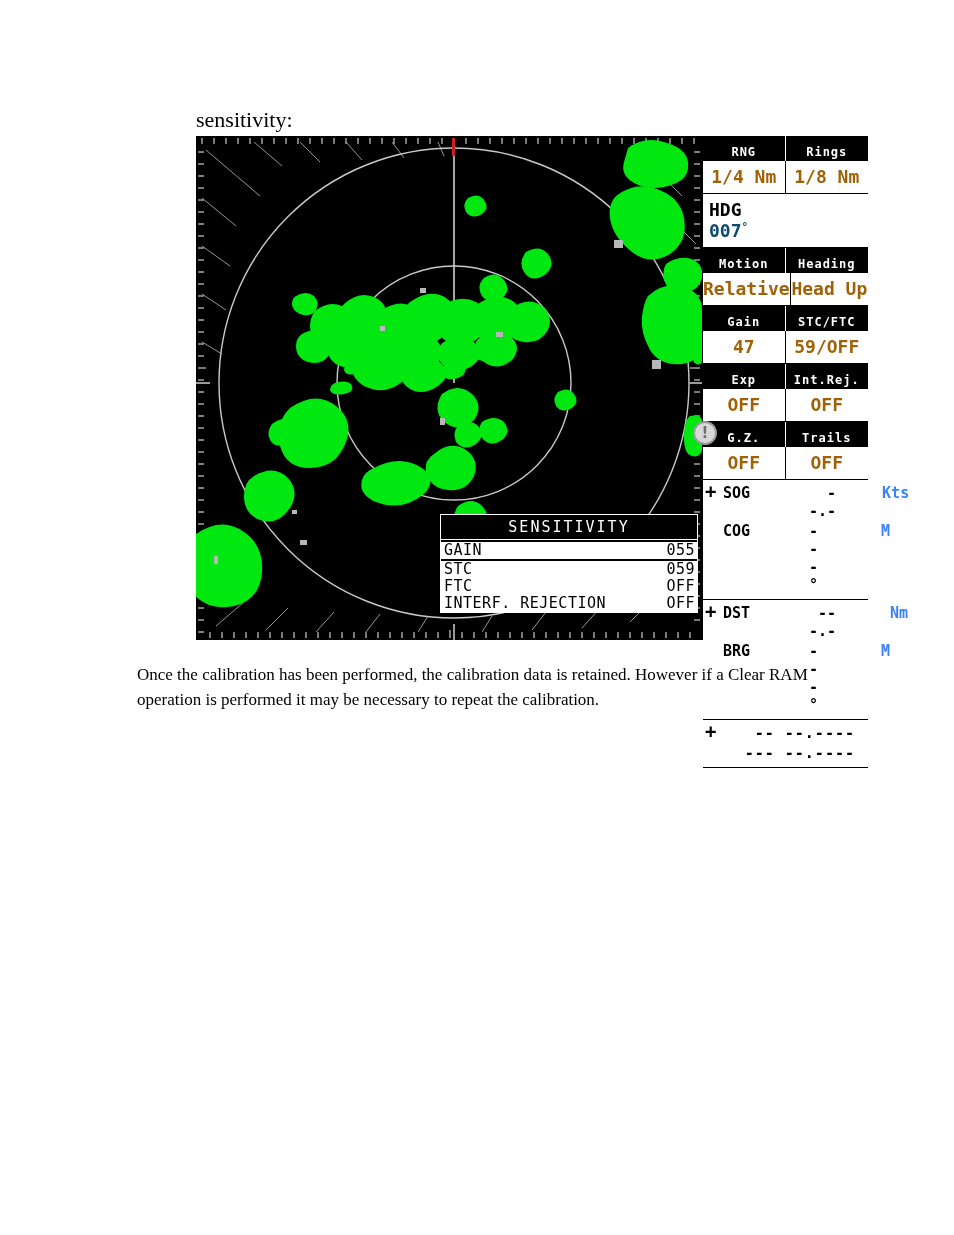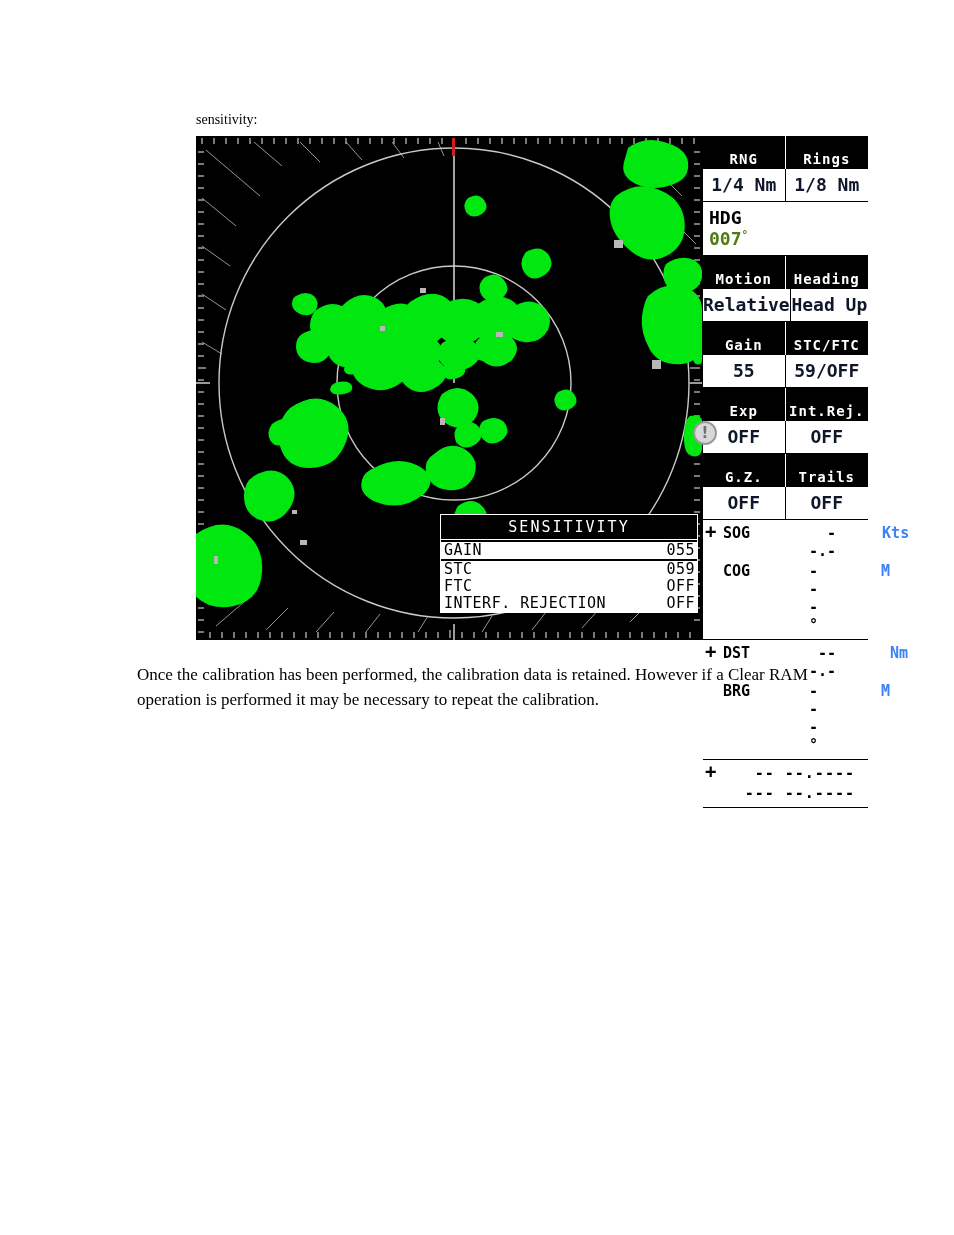--- a/index.html
+++ b/index.html
@@ -10,21 +10,21 @@
     font-family:"Liberation Serif", serif;
     position:relative;
     overflow:hidden;
   }
 
   
   .doc-text{
     position:absolute;
     font-family:"Liberation Serif", serif;
     color:#000;
-    font-size:14px;
+    font-size:22px;
     line-height:23px;
     white-space:pre-wrap;
   }
   #intro-line{ left:196px; top:108px; }
   #closing-para{ left:137px; top:662px; width:700px; font-size:17px; line-height:25px;}
 
   
   #radar-figure{
     position:absolute;
     left:196px; top:136px;
@@ -54,33 +54,33 @@
   }
   .panel-block{
     border-bottom:1px solid #000;
     box-sizing:border-box;
   }
   .hdr-row{display:flex;}
   .hdr-cell{
     flex:1 1 50%;
     background:#000;
     color:#fff;
-    font-size:14px;
+    font-size:12px;
     font-weight:bold;
     letter-spacing:1px;
     text-align:center;
-    padding:15px 0 2px 0;
+    padding:9px 0 2px 0;
     box-sizing:border-box;
     font-family:"DejaVu Sans Mono", monospace;
   }
   .hdr-cell.left{border-right:1px solid #fff;}
   .val-row{display:flex;background:#fff;}
   .val-cell{
     flex:1 1 50%;
-    color:#0f172a;
+    color:#a16207;
     font-size:18px;
     font-weight:bold;
     text-align:center;
     padding:5px 0 6px 0;
     box-sizing:border-box;
     font-family:"DejaVu Sans Mono", monospace;
     letter-spacing:0px;
   }
   .val-cell.left{border-right:1px solid #000;}
 
@@ -88,21 +88,21 @@
   .hdg-row{
     display:flex;background:#fff;align-items:baseline;
     padding:5px 6px 6px 6px;box-sizing:border-box;flex-direction:column;
   }
   .hdg-label{
     font-size:18px;font-weight:bold;color:#000;
     font-family:"DejaVu Sans Mono", monospace;
     flex:0 0 auto;
   }
   .hdg-value{
-    font-size:18px;font-weight:bold;color:#4d7c0f;
+    font-size:18px;font-weight:bold;color:#0c4a6e;
     font-family:"DejaVu Sans Mono", monospace;
     flex:1 1 auto;text-align:right;
   }
   .deg{font-size:11px;vertical-align:super;}
 
   
   .nav-block{
     border-bottom:1px solid #000;
     background:#fff;
     position:relative;
@@ -541,21 +541,21 @@
         <div class="val-cell">Head Up</div>
       </div>
     </div>
 
     <div class="panel-block">
       <div class="hdr-row">
         <div class="hdr-cell left">Gain</div>
         <div class="hdr-cell">STC/FTC</div>
       </div>
       <div class="val-row">
-        <div class="val-cell left">55</div>
+        <div class="val-cell left">47</div>
         <div class="val-cell">59/OFF</div>
       </div>
     </div>
 
     <div class="panel-block">
       <div class="hdr-row">
         <div class="hdr-cell left">Exp</div>
         <div class="hdr-cell">Int.Rej.</div>
       </div>
       <div class="val-row">

